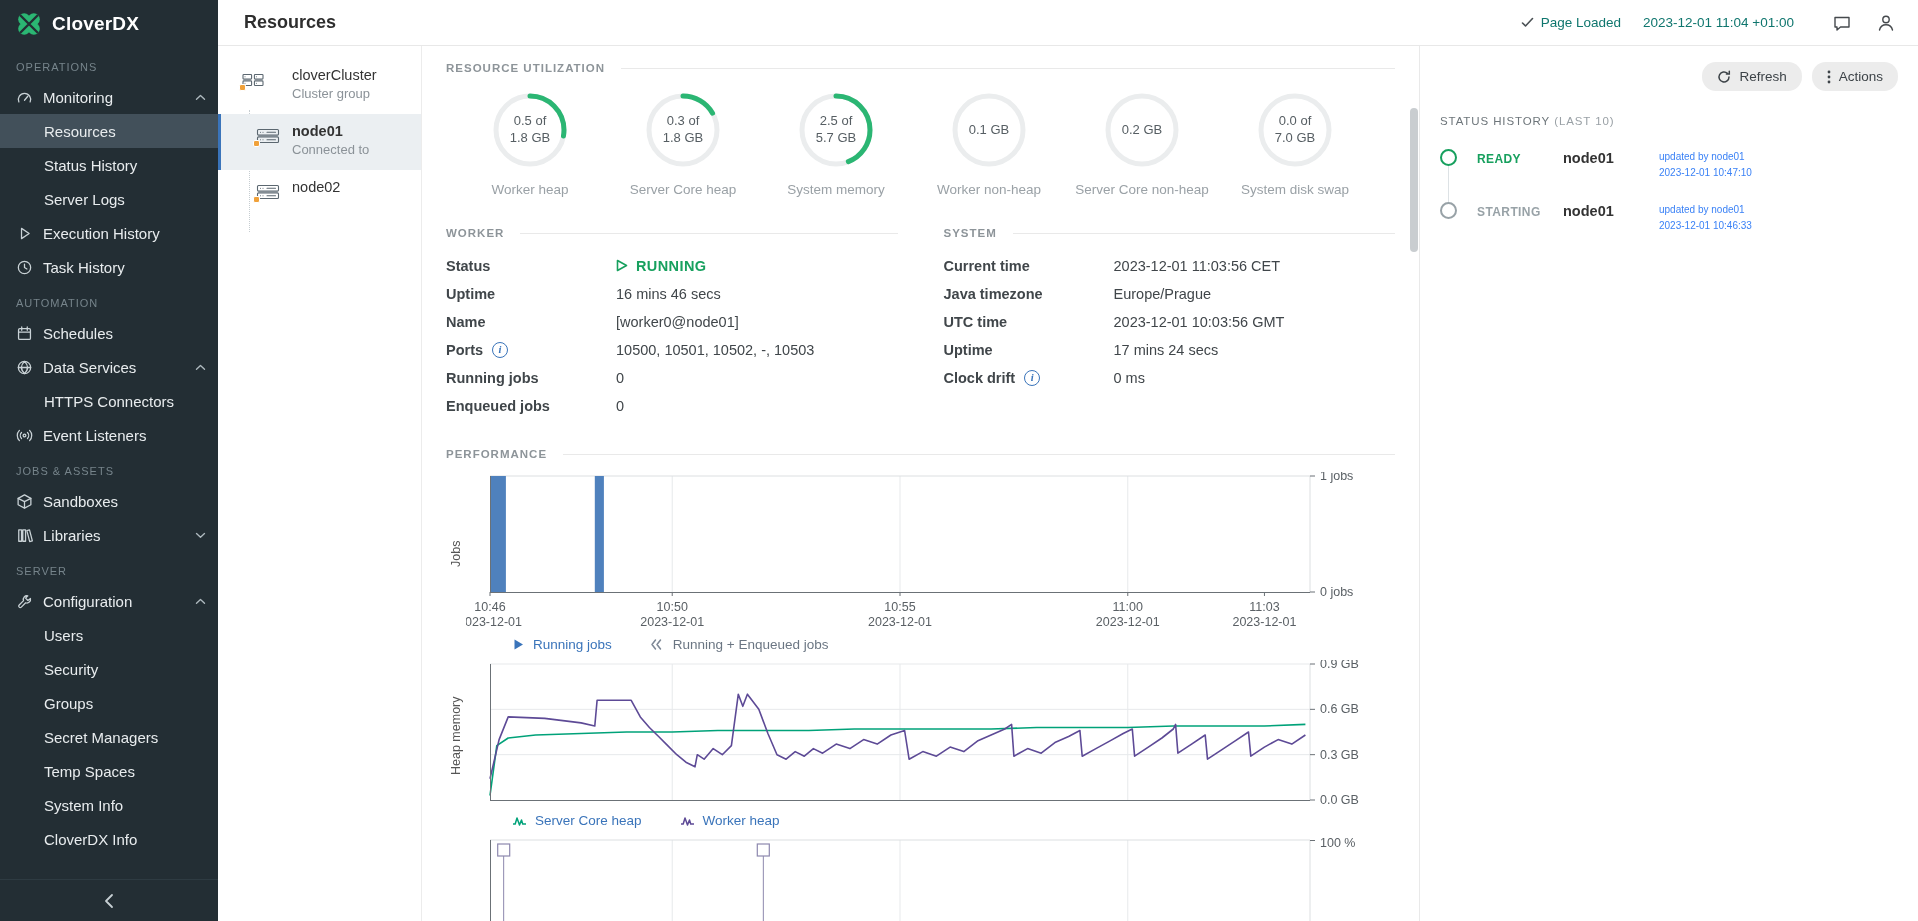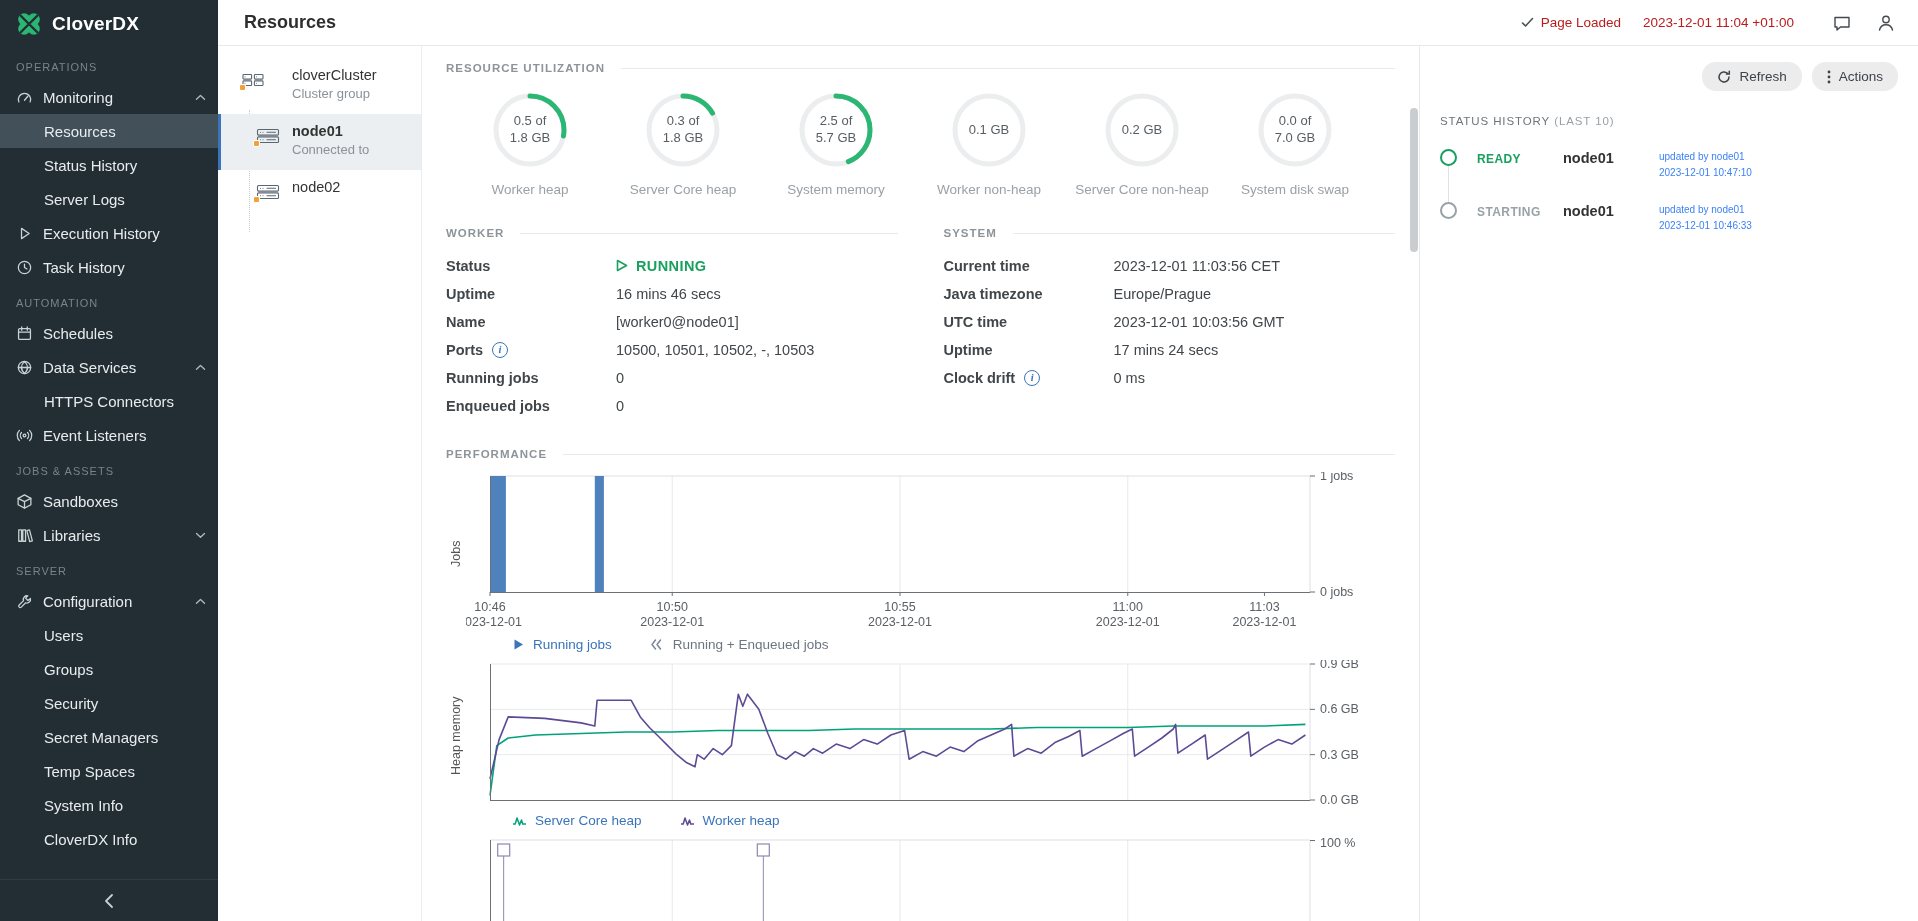--- a/index.html
+++ b/index.html
@@ -18,21 +18,21 @@
 .nav-item.selected{background:#42505a}
 .nav-label{flex:1;overflow:hidden;text-overflow:ellipsis}
 .nav-icon{display:inline-flex;width:17px;flex-shrink:0}
 .chevron{margin-left:auto;display:inline-flex}
 .collapse-bar{height:42px;border-top:1px solid #2e3b42;display:flex;align-items:center;justify-content:center;cursor:pointer;flex-shrink:0}
 
 
 .rightside{flex:1;display:flex;flex-direction:column;min-width:0}
 .header{height:46px;border-bottom:1px solid #e8e8e8;display:flex;align-items:center;padding:0 22px 0 26px;flex-shrink:0;background:#fff}
 .page-title{font-size:18px;font-weight:700;color:#2e2e2e}
-.header-right{margin-left:auto;display:flex;align-items:center;gap:22px;font-size:13.5px;color:#b91c1c}
+.header-right{margin-left:auto;display:flex;align-items:center;gap:22px;font-size:13.5px;color:#0f766e}
 .hdr-status{display:flex;align-items:center;gap:7px}
 .hdr-icons{display:flex;align-items:center;gap:24px;margin-left:16px}
 .hdr-icon{display:inline-flex;cursor:pointer}
 
 .content-row{flex:1;display:flex;min-height:0}
 
 
 .node-panel{width:204px;border-right:1px solid #ececec;flex-shrink:0;padding-top:12px;position:relative;background:#fff}
 .tree-line{position:absolute;left:31px;top:64px;height:122px;border-left:1px dotted #c6cdd1}
 .node-item{position:relative;padding:9px 8px 13px 74px;min-height:46px;cursor:pointer}
@@ -223,24 +223,24 @@
           <span class="chevron">
             <svg width="11" height="7" viewBox="0 0 11 7" fill="none" stroke="#aeb9be" stroke-width="1.4" stroke-linecap="round" stroke-linejoin="round">
               <path d="M1.5 5.2 5.5 1.6 9.5 5.2"></path>
             </svg>
           </span>
         </div>
         <div class="nav-item child">
           <span class="nav-label">Users</span>
         </div>
         <div class="nav-item child">
+          <span class="nav-label">Security</span>
+        </div>
+        <div class="nav-item child">
           <span class="nav-label">Groups</span>
-        </div>
-        <div class="nav-item child">
-          <span class="nav-label">Security</span>
         </div>
         <div class="nav-item child">
           <span class="nav-label">Secret Managers</span>
         </div>
         <div class="nav-item child">
           <span class="nav-label">Temp Spaces</span>
         </div>
         <div class="nav-item child">
           <span class="nav-label">System Info</span>
         </div>

